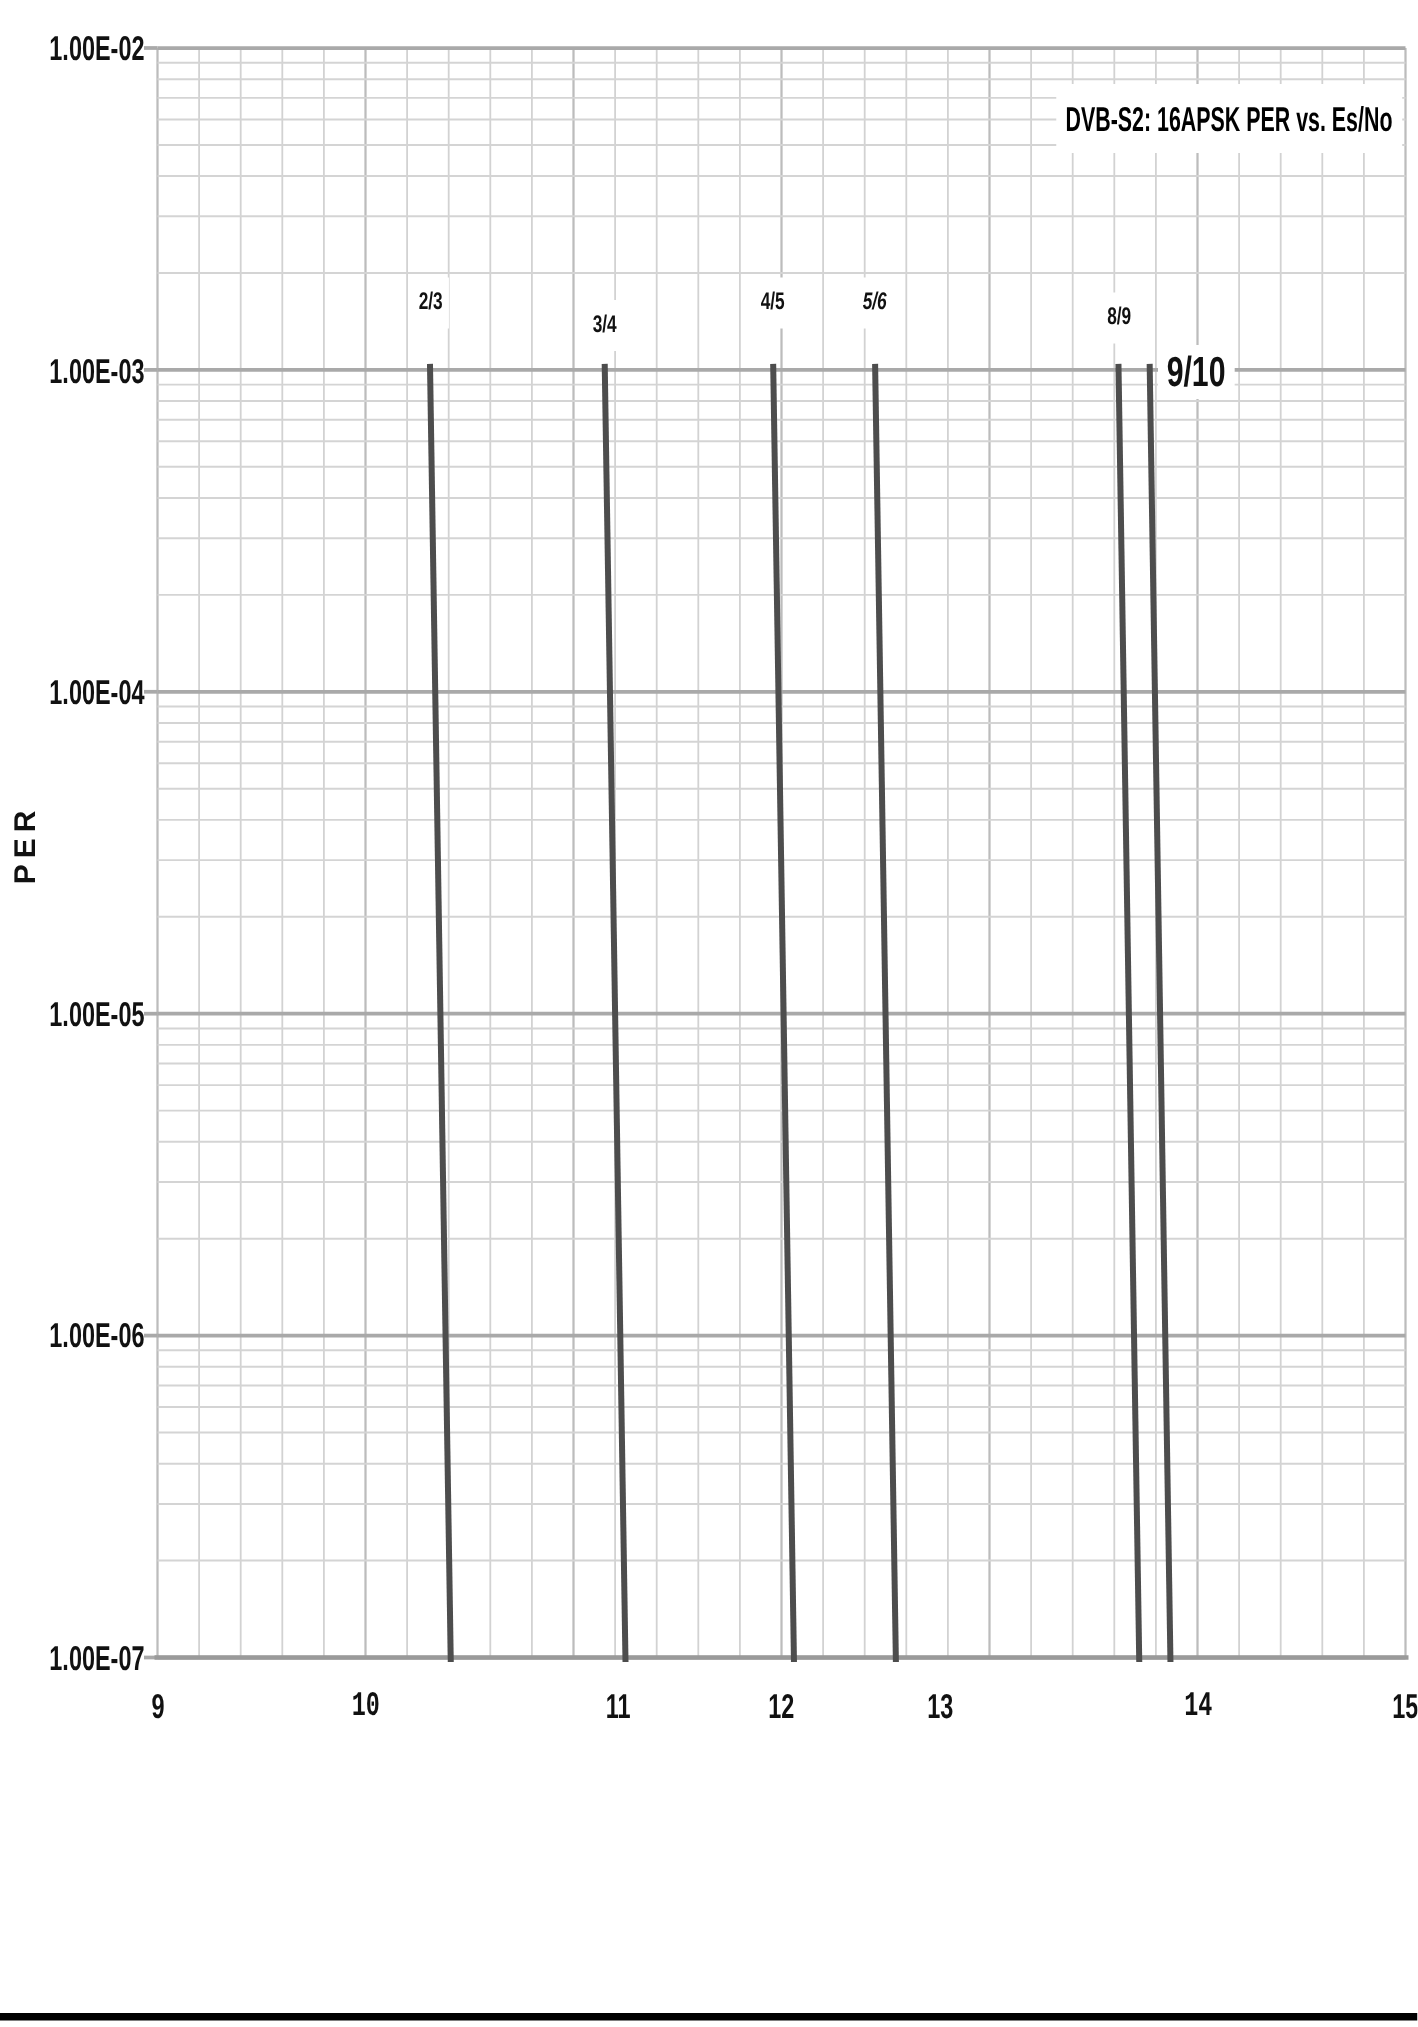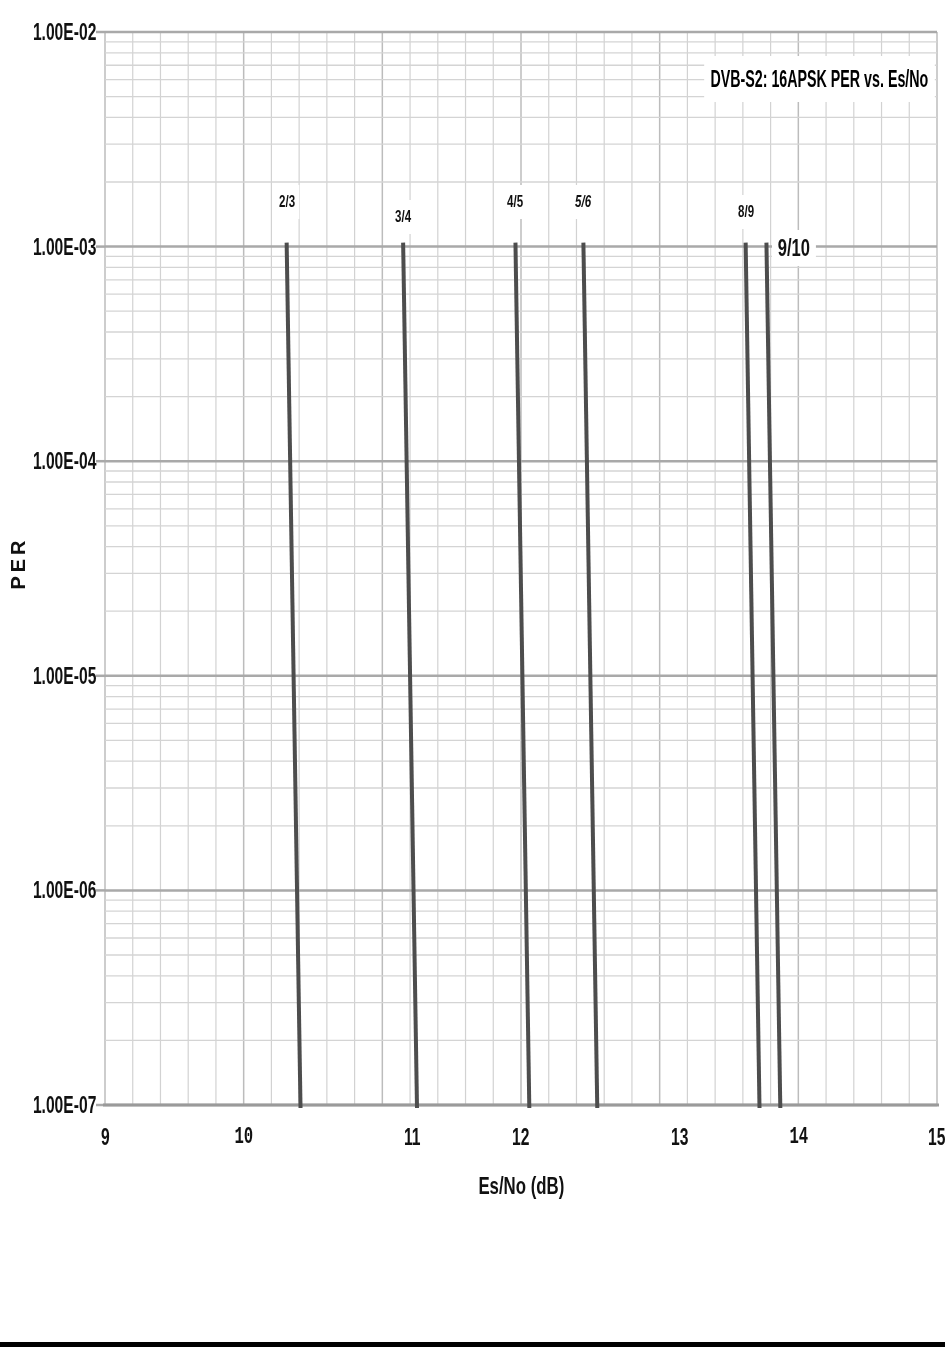--- a/index.html
+++ b/index.html
@@ -13,21 +13,21 @@
         font-size:23px;font-weight:700;line-height:26px;color:#111;}
   .ylab .cond{transform-origin:100% 50%;}
   .xlab{position:absolute;width:84px;text-align:center;
         font-size:23px;font-weight:700;line-height:26px;color:#111;}
   .xlab .cond{transform-origin:50% 50%;}
   .serlab{position:absolute;width:90px;text-align:center;
           font-size:16px;font-weight:700;line-height:30px;color:#111;}
   .serlab .cond{transform-origin:50% 50%;transform:scaleX(0.72);
                 background:#fff;padding:2px 6px;}
   .serlab-right{position:absolute;text-align:center;
-          font-size:23px;font-weight:700;line-height:30px;color:#111;}
+          font-size:28px;font-weight:700;line-height:30px;color:#111;}
   .serlab-right .cond{transform-origin:0 50%;transform:scaleX(0.72);
                 background:#fff;padding:3px 8px;}
   .chart-title{position:absolute;right:10px;top:56px;text-align:right;
           font-size:23px;font-weight:700;line-height:30px;color:#000;}
   .chart-title .cond{transform-origin:100% 50%;transform:scaleX(0.62);
           background:#fff;padding:8px 10px;}
   .x-axis-title{position:absolute;left:421px;top:1172px;width:200px;text-align:center;
           font-size:24px;font-weight:700;color:#111;}
   .x-axis-title .cond{transform-origin:50% 50%;transform:scaleX(0.70);}
   .y-axis-title{position:absolute;left:18px;top:563px;
@@ -129,35 +129,32 @@
       <line x1="515.4533333333334" y1="242.6" x2="529.3200000000002" y2="1108" stroke="#4d4d4d" stroke-width="4"></line>
       <line x1="583.3999999999999" y1="242.6" x2="597.2666666666667" y2="1108" stroke="#4d4d4d" stroke-width="4"></line>
       <line x1="745.6399999999999" y1="242.6" x2="759.5066666666668" y2="1108" stroke="#4d4d4d" stroke-width="4"></line>
       <line x1="766.4399999999999" y1="242.6" x2="780.3066666666665" y2="1108" stroke="#4d4d4d" stroke-width="4"></line>
     </svg>
   <div class="overlay">
     <div class="chart-title">
       <span class="cond">DVB-S2: 16APSK PER vs. Es/No</span>
     </div>
     <div class="y-axis-title">PER</div>
-    <div class="x-axis-title">
-      <span class="cond">Es/No (dB)</span>
-    </div>
     <div id="tick-labels">
         <div class="ylab" style="top: 19px;"><span class="cond">1.00E-02</span></div>
         <div class="ylab" style="top: 233.6px;"><span class="cond">1.00E-03</span></div>
         <div class="ylab" style="top: 448.2px;"><span class="cond">1.00E-04</span></div>
         <div class="ylab" style="top: 662.8px;"><span class="cond">1.00E-05</span></div>
         <div class="ylab" style="top: 877.4px;"><span class="cond">1.00E-06</span></div>
         <div class="ylab" style="top: 1092px;"><span class="cond">1.00E-07</span></div>
         <div class="xlab" style="left: 63px; top: 1124px;"><span class="cond">9</span></div>
         <div class="xlab" style="left: 201.667px; top: 1124px; font-family: Liberation Mono, monospace;"><span class="cond">10</span></div>
         <div class="xlab" style="left: 340.333px; top: 1124px; text-align: right;"><span class="cond">11</span></div>
         <div class="xlab" style="left: 479px; top: 1124px;"><span class="cond">12</span></div>
-        <div class="xlab" style="left: 638px; top: 1124px; text-align: center;"><span class="cond">13</span></div>
+        <div class="xlab" style="left: 585px; top: 1124px; text-align: center;"><span class="cond">13</span></div>
         <div class="xlab" style="left: 756.333px; top: 1124px; font-family: Liberation Mono, monospace;"><span class="cond">14</span></div>
         <div class="xlab" style="left: 895px; top: 1124px;"><span class="cond">15</span></div>
       </div>
     <div id="series-labels">
         <div class="serlab" style="left: 241.653px; top: 184.6px;"><span class="cond">2/3</span></div>
         <div class="serlab" style="left: 358.133px; top: 200px;"><span class="cond">3/4</span></div>
         <div class="serlab" style="left: 470.453px; top: 184.6px; text-align: center;"><span class="cond">4/5</span></div>
         <div class="serlab" style="left: 538.4px; top: 184.6px; font-style: italic;"><span class="cond">5/6</span></div>
         <div class="serlab" style="left: 700.64px; top: 195px;"><span class="cond">8/9</span></div>
         <div class="serlab-right" style="left: 772.44px; top: 229.6px;"><span class="cond">9/10</span></div>

